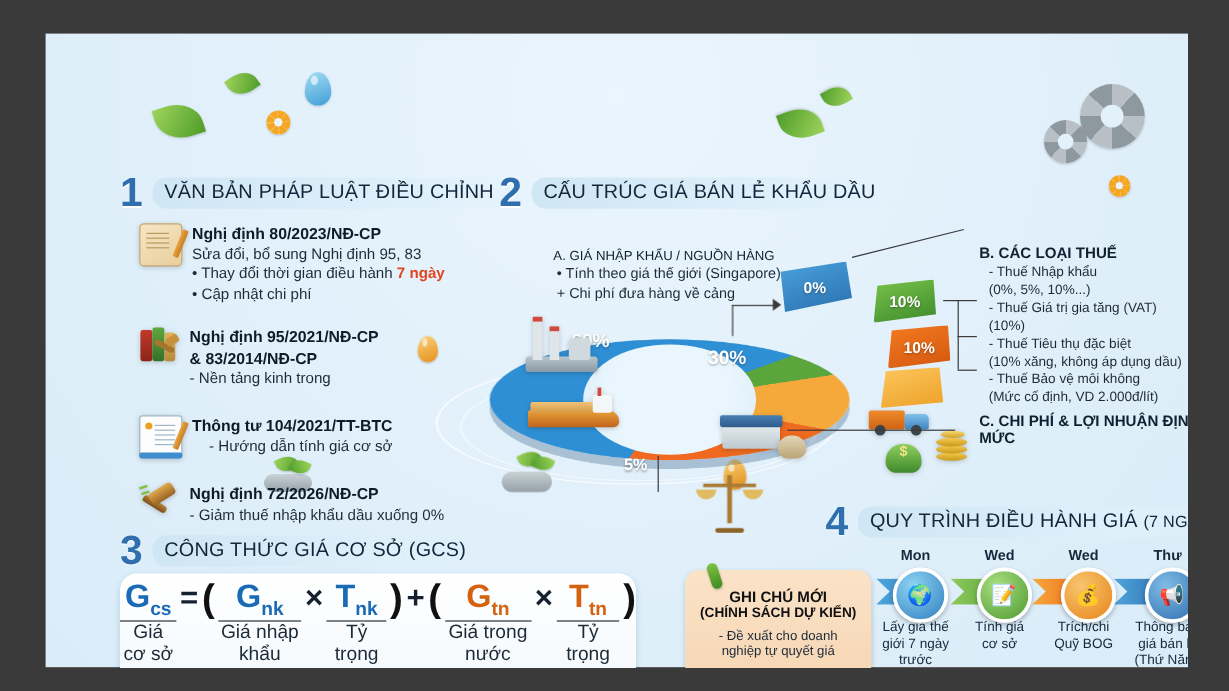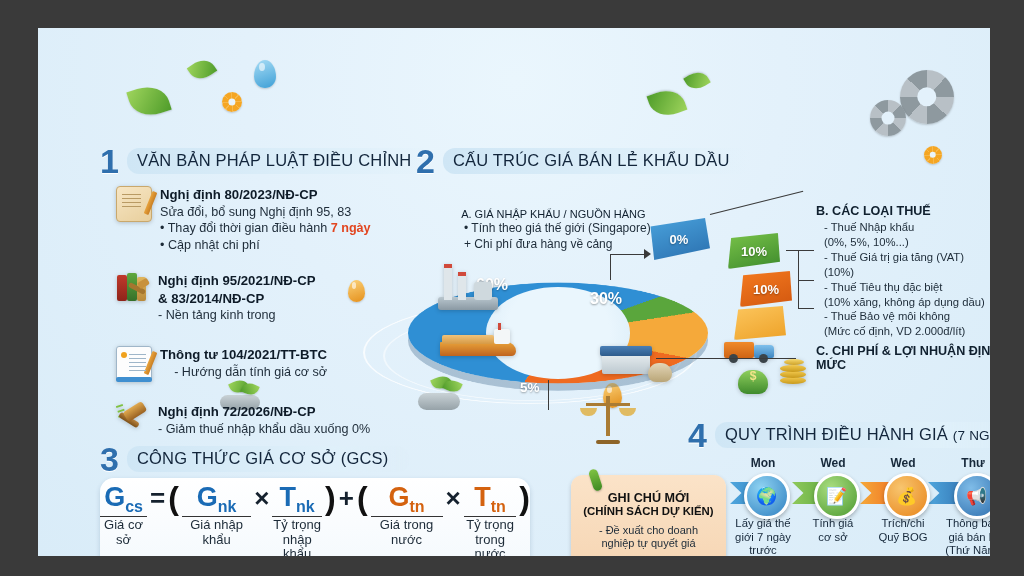--- a/index.html
+++ b/index.html
@@ -101,21 +101,21 @@
 
   
   #formula{position:absolute;left:62px;top:450px;width:430px;height:92px;
     background:linear-gradient(180deg,#ffffff,#f4f9fd);border-radius:14px;
     box-shadow:0 2px 5px rgba(20,60,100,.18);}
   .frow{display:flex;align-items:flex-start;justify-content:center;gap:3px;padding-top:6px;}
   .term{text-align:center;}
   .term .sym{font-size:27px;font-weight:bold;line-height:1;}
   .term .sym sub{font-size:16px;}
   .term .und{border-top:1.5px solid #333;margin-top:1px;padding-top:1px;
-     font-size:13px;color:#1d2b38;line-height:1.12;}
+     font-size:16px;color:#1d2b38;line-height:1.12;}
   .op{font-size:26px;font-weight:bold;color:#111;line-height:1;padding-top:1px;}
   .paren{font-size:32px;font-weight:bold;color:#111;line-height:.92;}
   .blue{color:#1a6bb5;}
   .orange{color:#d4620f;}
   .dark{color:#15212e;}
   #formula .note{position:absolute;right:14px;bottom:5px;font-size:8.6px;
      font-style:italic;color:#2a3a48;}
 
   
   #secA{position:absolute;left:418px;top:180px;}

